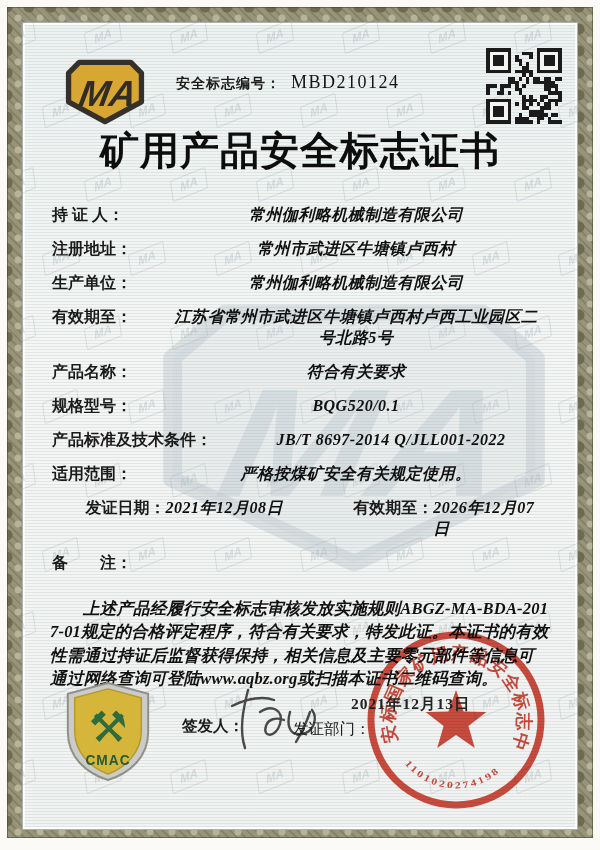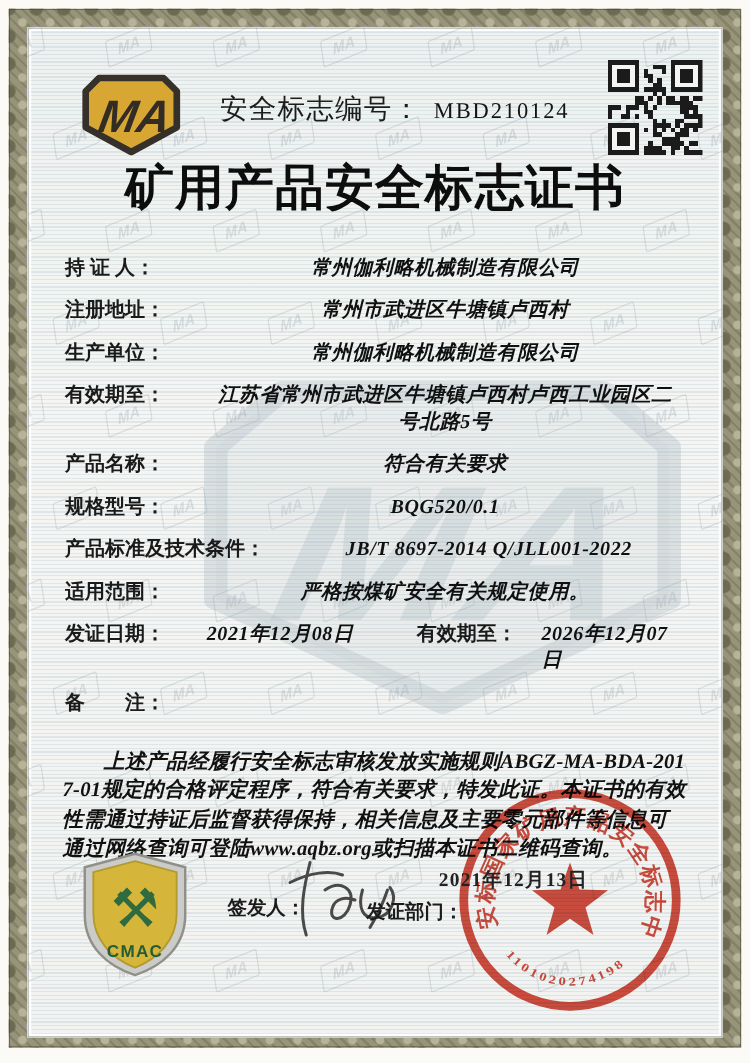--- a/index.html
+++ b/index.html
@@ -40,52 +40,52 @@
     text-align:center;line-height:18px;
     transform:rotate(-22deg) skewX(-14deg);
     border-radius:2px;
   }
   .big-wm{position:absolute;left:128px;top:278px;width:408px;height:276px;z-index:1;opacity:.55;pointer-events:none;}
   .content{position:relative;z-index:2;padding:34px 24px 0 24px;}
   
   .hdr{position:relative;height:70px;}
   .ma-logo{position:absolute;left:18px;top:2px;width:82px;height:68px;}
   .issue-line{position:absolute;left:130px;top:16px;white-space:nowrap;}
-  .issue-line .lbl{font-size:22px;font-weight:400;color:#1c1c1c;letter-spacing:1px;}
+  .issue-line .lbl{font-size:14px;font-weight:700;color:#1c1c1c;letter-spacing:1px;}
   .issue-line .val{font-size:18px;color:#141414;letter-spacing:1.5px;margin-left:10px;font-family:"Liberation Serif",serif;}
   .qr{position:absolute;right:-8px;top:-8px;width:76px;height:76px;}
   
   .title{
     margin:0;text-align:center;font-size:39px;line-height:50px;
     font-weight:700;color:#0d0d0d;letter-spacing:1px;
     font-family:"Liberation Serif","DejaVu Serif",serif;
   }
   
   .fields{margin-top:28px;padding:0 6px;}
   .row{display:flex;margin-bottom:13px;font-size:16px;line-height:21px;}
   .row .label{width:116px;flex:0 0 116px;font-weight:700;color:#1a1a1a;white-space:nowrap;}
   .row.wide .label{width:auto;flex:0 0 auto;margin-right:26px;}
   .row .value{flex:1;font-style:italic;font-weight:700;color:#101010;letter-spacing:.5px;padding-right:4px;text-align:center;}
   .dates{display:flex;font-size:16px;line-height:21px;margin-bottom:13px;}
-  .dates .label{font-weight:700;color:#1a1a1a;}
+  .dates .label{font-weight:700;color:#1a1a1a;text-align:right;}
   .dates .value{font-style:italic;font-weight:700;color:#101010;letter-spacing:.5px;}
   .d1l{width:116px;}
   .d1v{width:172px;}
   .d2l{width:102px;}
   
   .statement{
     margin:24px 4px 0 4px;text-indent:2em;font-size:16.5px;line-height:1.42;
     font-style:italic;font-weight:700;color:#111;letter-spacing:.2px;
     word-break:break-all;
   }
   
   .cmac{position:absolute;left:37px;top:659px;width:98px;height:104px;z-index:3;}
   .signer{position:absolute;left:160px;top:694px;font-size:15.5px;font-weight:700;color:#1b1b1b;z-index:3;}
   .signature{position:absolute;left:204px;top:660px;width:100px;height:84px;z-index:3;}
-  .dept{position:absolute;left:271px;top:697px;font-size:15.5px;font-weight:700;color:#1b1b1b;z-index:3;}
+  .dept{position:absolute;left:271px;top:697px;font-size:15.5px;font-weight:400;color:#1b1b1b;z-index:3;}
   .date-stamp{position:absolute;left:329px;top:672px;font-size:15.5px;font-weight:700;color:#222;letter-spacing:1px;z-index:6;}
   .seal{position:absolute;left:342px;top:606px;width:184px;height:184px;z-index:5;opacity:.9;mix-blend-mode:multiply;}
 </style>
 </head>
 <body>
 
 <div class="frame"></div>
 
 <div class="paper">
 

